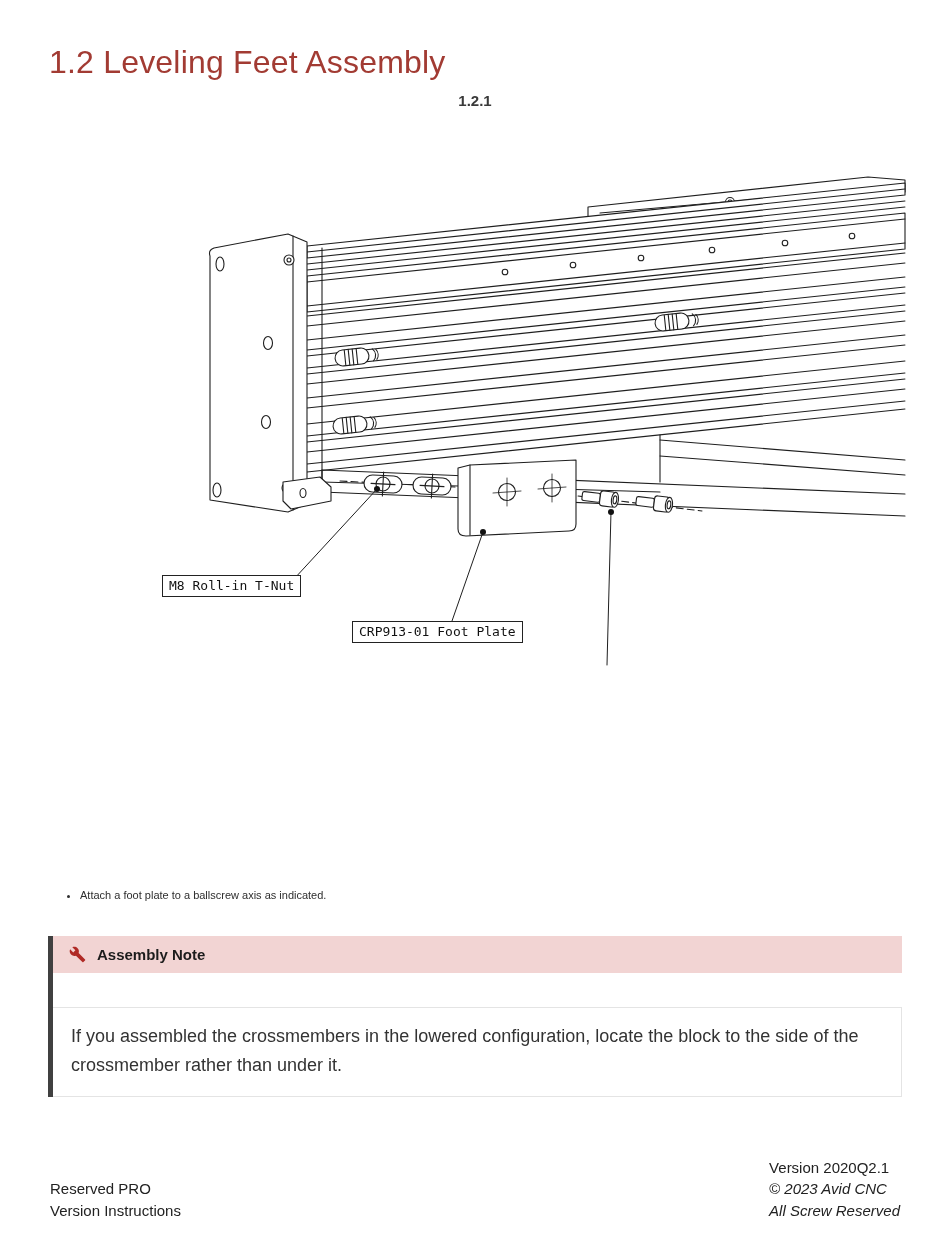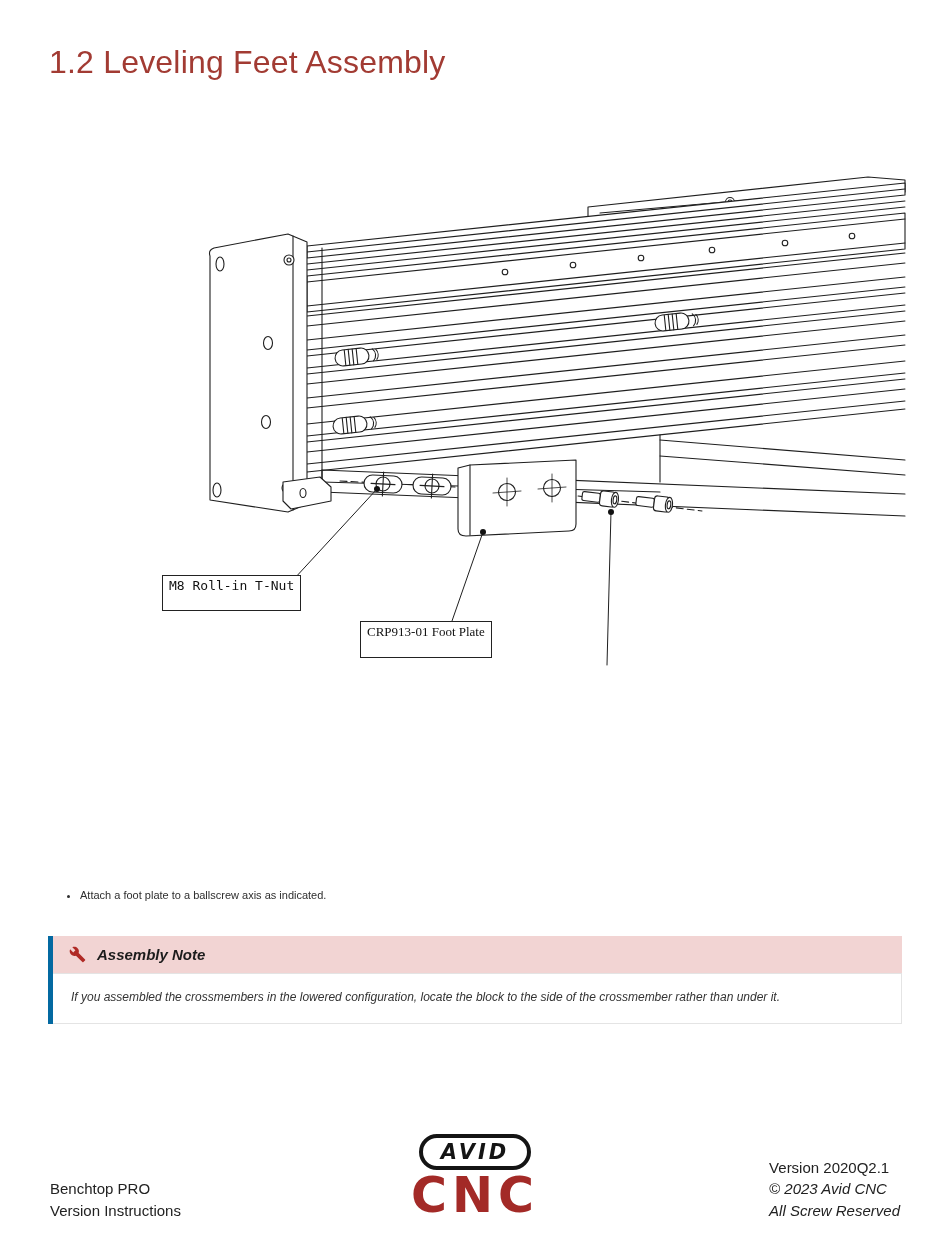--- a/index.html
+++ b/index.html
@@ -39,67 +39,67 @@
     height: 590px;
   }
   .figure svg { position: absolute; left: 0; top: 0; }
   .callout {
     position: absolute;
     border: 1px solid #222;
     background: #fff;
     font-family: "DejaVu Sans Mono", monospace;
     font-size: 13px;
     color: #111;
-    padding: 2px 6px 17px 6px;
+    padding: 2px 6px 3px 6px;
     white-space: nowrap;
   }
   .callout-tnut  { left: 162px; top: 445px; }
-  .callout-plate { left: 360px; top: 491px; font-family: Liberation Serif, serif; }
+  .callout-plate { left: 352px; top: 491px; }
   .callout-screw { left: 481px; top: 535px; }
   .instructions {
     position: absolute;
     left: 62px;
     right: 60px;
     top: 888px;
     padding-left: 18px;
   }
   .instructions li {
     font-size: 11px;
     color: #2e2e2e;
     line-height: 1.45;
   }
   .note {
     position: absolute;
     left: 48px;
     right: 48px;
     top: 936px;
-    border-left: 5px solid #0369a1;
-    font-style: italic;
+    border-left: 5px solid #404040;
   }
   .note-header {
     background: #f2d4d3;
     display: flex;
     align-items: center;
     gap: 11px;
     padding: 10px 16px;
   }
   .note-header .note-title {
     font-size: 15px;
     font-weight: bold;
     color: #1c1c1c;
   }
   .wrench { width: 17px; height: 17px; flex: 0 0 auto; }
   .note-body {
     border: 1px solid #e4e4e4;
     border-left: none;
     background: #fff;
     padding: 14px 20px 16px 18px;
-    font-size: 12px;
+    font-size: 18px;
     line-height: 1.6;
     color: #333;
+    margin-top: 34px;
   }
   .footer-left {
     position: absolute;
     left: 50px;
     top: 1178px;
     font-size: 15px;
     line-height: 1.45;
     color: #222;
   }
   .footer-right {
@@ -147,20 +147,21 @@
     font-family: "DejaVu Sans", sans-serif;
   }
 </style>
 </head>
 <body>
 
 <div class="page">
 
   <h1 class="title">1.2 Leveling Feet Assembly</h1>
 
+  <div class="figure-label">1.2.1</div>
 
   <div class="figure">
     <svg width="950" height="590" viewBox="0 0 950 590">
       <defs>
         <g id="tnut">
           <rect x="-17" y="-8" width="34" height="16" rx="8" fill="#fff"></rect>
           <line x1="-7" y1="-7.5" x2="-7" y2="7.5"></line>
           <line x1="-3" y1="-8" x2="-3" y2="8"></line>
           <line x1="1" y1="-8" x2="1" y2="8"></line>
           <line x1="5" y1="-7.5" x2="5" y2="7.5"></line>
@@ -307,28 +308,24 @@
     <div class="note-header">
       <svg class="wrench" viewBox="0 0 24 24">
         <path fill="#b02a25" d="M22.7,19l-9.1-9.1c0.9-2.3,0.4-5-1.5-6.9c-2-2-5-2.4-7.4-1.3L9,6L6,9L1.6,4.7 C0.4,7.1,0.9,10.1,2.9,12.1c1.9,1.9,4.6,2.4,6.9,1.5l9.1,9.1c0.4,0.4,1,0.4,1.4,0l2.3-2.3C23.1,20,23.1,19.4,22.7,19z"></path>
       </svg>
       <span class="note-title">Assembly Note</span>
     </div>
     <div class="note-body">If you assembled the crossmembers in the lowered configuration, locate the block to the side of the crossmember rather than under it.</div>
   </div>
 
   <div class="footer-left">
-    <div>Benchtop PRO</div>
+    <div>Reserved PRO</div>
     <div>Version Instructions</div>
   </div>
 
-  <div class="footer-logo">
-    <div class="logo-avid">AVID</div>
-    <div class="logo-cnc">CNC</div>
-  </div>
 
   <div class="footer-right">
     <div>Version 2020Q2.1</div>
     <div class="it">© 2023 Avid CNC</div>
     <div class="it">All Screw Reserved</div>
   </div>
 
 </div>
 
 </body></html>

